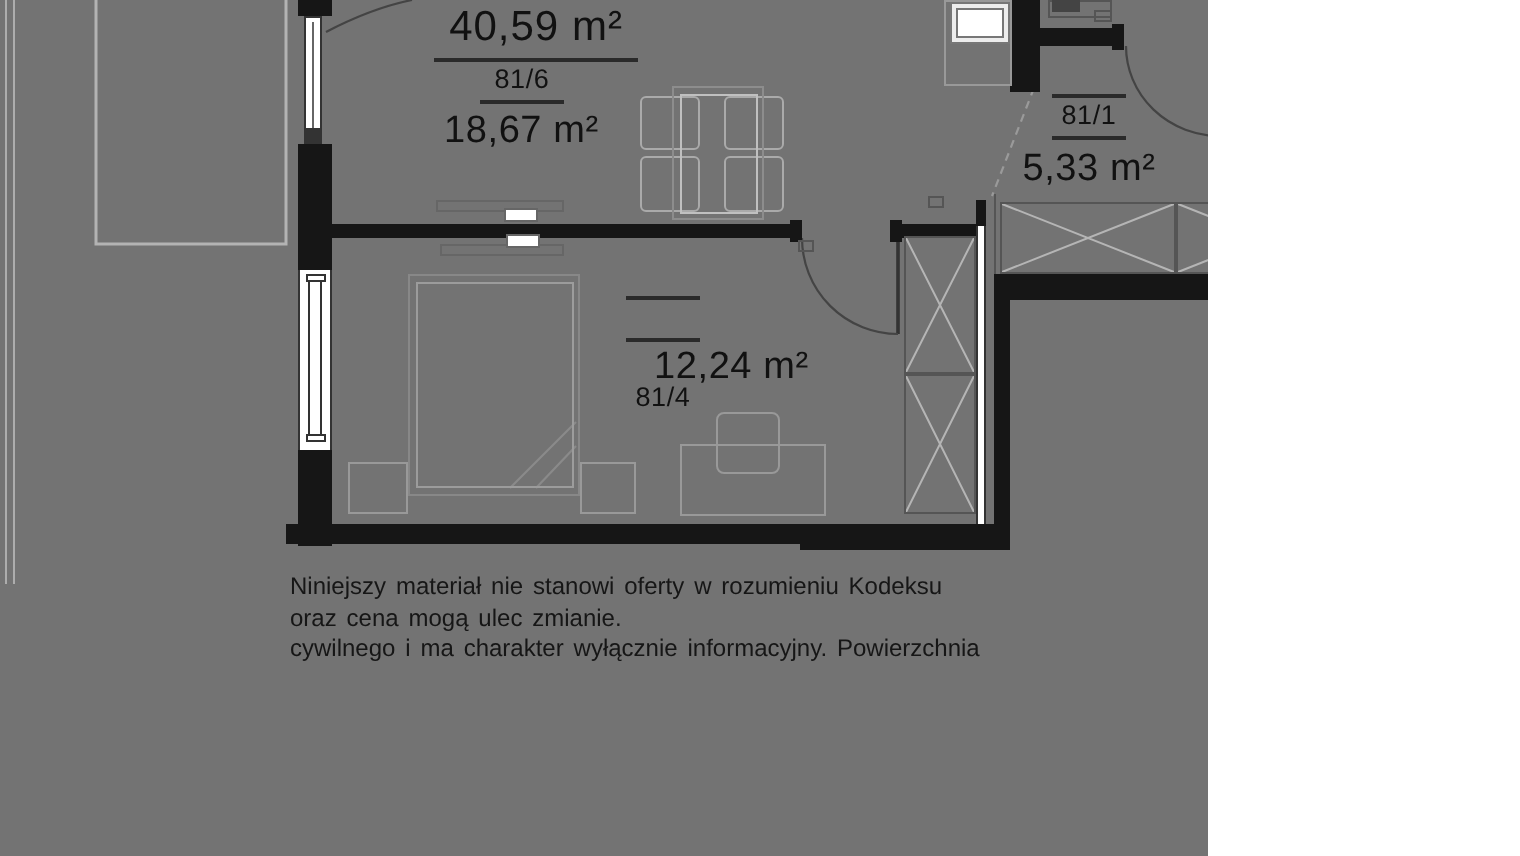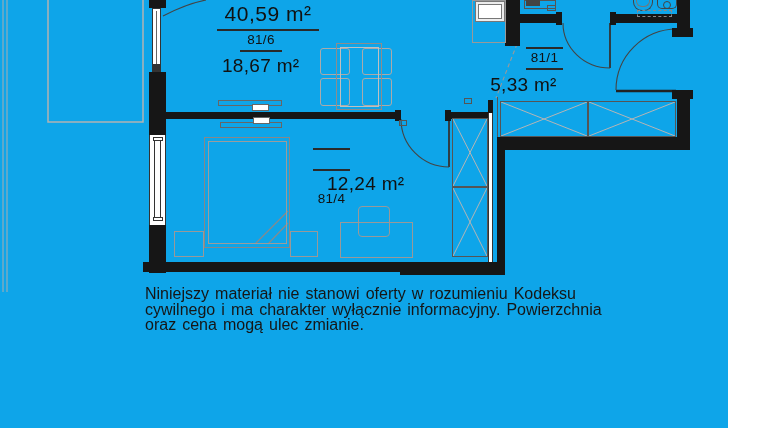--- a/index.html
+++ b/index.html
@@ -1,30 +1,30 @@
 <!DOCTYPE html>
 <html><head>
 <meta charset="utf-8">
 <style>
   html,body{margin:0;padding:0;background:#fff;}
-  .page{position:relative;width:728px;height:428px;background:#0ea5e9;overflow:hidden;
+  .page{position:relative;width:604px;height:428px;background:#737373;overflow:hidden;
         font-family:"Liberation Sans", sans-serif;color:#111;}
   .abs{position:absolute;box-sizing:border-box;}
   
   .w{position:absolute;background:#161616;box-sizing:border-box;}
   
   .f{position:absolute;box-sizing:border-box;border:1.2px solid #999;background:transparent;}
   .f2{position:absolute;box-sizing:border-box;border:1.2px solid #666;background:#fff;}
   .dbl{position:absolute;box-sizing:border-box;background:#fff;border-left:1.6px solid #333;border-right:1.6px solid #333;}
   .rule{position:absolute;background:#2a2a2a;height:1.5px;}
   .lbl{position:absolute;text-align:center;white-space:nowrap;}
   .num{font-size:13.5px;letter-spacing:.3px;}
   .area{font-size:19px;letter-spacing:.3px;}
   .total{font-size:21px;letter-spacing:.5px;}
-  .disc-line{white-space:nowrap;font-size:16px;line-height:15.6px;word-spacing:1.6px;color:#161616;}
+  .disc-line{white-space:nowrap;font-size:12px;line-height:15.6px;word-spacing:1.6px;color:#161616;}
   svg{position:absolute;left:0;top:0;}
 </style>
 </head>
 <body>
 
 <div class="page">
 
   <svg width="760" height="428" viewBox="0 0 760 428">
 
     <path d="M3 0 V292 M7 0 V292 M753 0 V428 M757.5 0 V428" stroke="#adadad" stroke-width="1" fill="none"></path>
@@ -134,26 +134,26 @@
   <div class="lbl total" style="left:217px;top:2px;width:102px;">40,59 m²</div>
   <div class="rule" style="left:217px;top:29px;width:102px;"></div>
 
   <div class="lbl num" style="left:240px;top:32px;width:42px;">81/6</div>
   <div class="rule" style="left:240px;top:50px;width:42px;"></div>
   <div class="lbl area" style="left:222px;top:55px;width:76px;">18,67 m²</div>
 
   <div class="rule" style="left:526px;top:47px;width:37px;"></div>
   <div class="lbl num" style="left:526px;top:50px;width:37px;">81/1</div>
   <div class="rule" style="left:526px;top:68px;width:37px;"></div>
-  <div class="lbl area" style="left:490px;top:74px;width:67px;">5,33 m²</div>
+  <div class="lbl area" style="left:511px;top:74px;width:67px;">5,33 m²</div>
 
   <div class="rule" style="left:313px;top:148px;width:37px;"></div>
   <div class="lbl num" style="left:313px;top:151px;width:37px;margin-top:40px;">81/4</div>
   <div class="rule" style="left:313px;top:169px;width:37px;"></div>
   <div class="lbl area" style="left:299px;top:173px;width:67px;margin-left:28px;">12,24 m²</div>
 
   <div class="abs" style="left:145px;top:286px;width:380px;">
     <div class="disc-line">Niniejszy materiał nie stanowi oferty w rozumieniu Kodeksu</div>
+    <div class="disc-line">oraz cena mogą ulec zmianie.</div>
     <div class="disc-line">cywilnego i ma charakter wyłącznie informacyjny. Powierzchnia</div>
-    <div class="disc-line">oraz cena mogą ulec zmianie.</div>
   </div>
 
 </div>
 
 </body></html>

